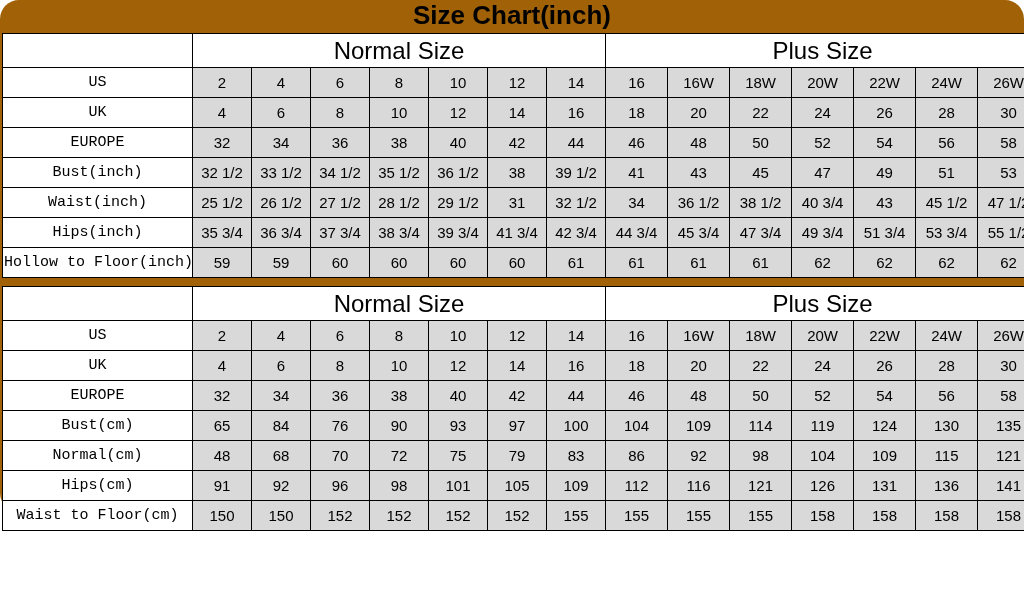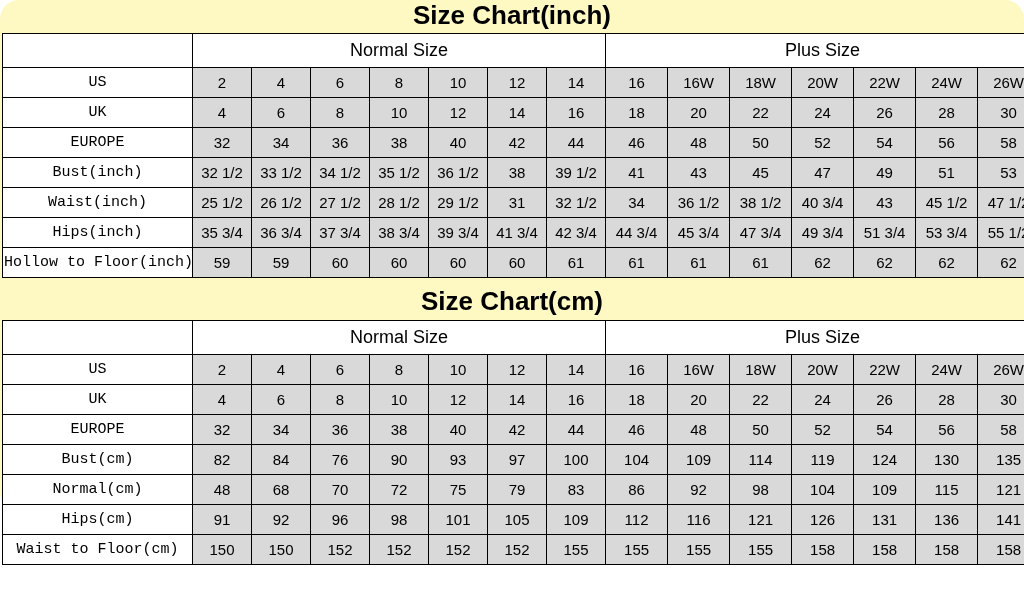--- a/index.html
+++ b/index.html
@@ -11,21 +11,21 @@
     width: 1024px;
     height: 600px;
     font-family: "Liberation Sans", sans-serif;
     color: #000000;
     overflow: hidden;
   }
   .page {
     width: 1024px;
     height: 512px;
     position: relative;
-    background: #fef9c3;
+    background: #a16207;
     border-radius: 19px;
   }
   .chart-block {
     width: 1024px;
     box-sizing: border-box;
   }
   .chart-title {
     text-align: center;
     font-size: 26px;
     font-weight: bold;
@@ -55,21 +55,21 @@
     font-size: 15px;
     text-align: center;
     font-family: Liberation Mono, monospace;
   }
   table.size-table td.corner {
     background: #ffffff;
     border-left: 1px solid #000000;
   }
   table.size-table td.group {
     background: #ffffff;
-    font-size: 18px;
+    font-size: 24px;
     height: 33px;
   }
   col.lbl { width: 190px; }
   col.n { width: 59px; }
   col.p { width: 62px; }
   .gap { height: 8px; }
 </style>
 </head>
 <body>
 
@@ -220,21 +220,20 @@
             <td>62</td>
             <td>62</td>
           </tr>
         </tbody>
     </table>
   </div>
 
   <div class="gap"></div>
 
   <div class="chart-block">
-    <div class="chart-title">Size Chart(cm)</div>
     <table class="size-table" id="table-1">
       <colgroup>
         <col class="lbl">
         <col class="n">
           <col class="n">
           <col class="n">
           <col class="n">
           <col class="n">
           <col class="n">
           <col class="n">
@@ -298,21 +297,21 @@
             <td>46</td>
             <td>48</td>
             <td>50</td>
             <td>52</td>
             <td>54</td>
             <td>56</td>
             <td>58</td>
           </tr>
           <tr>
             <td class="rowhead">Bust(cm)</td>
-            <td>82</td>
+            <td>65</td>
             <td>84</td>
             <td>76</td>
             <td>90</td>
             <td>93</td>
             <td>97</td>
             <td>100</td>
             <td>104</td>
             <td>109</td>
             <td>114</td>
             <td>119</td>

